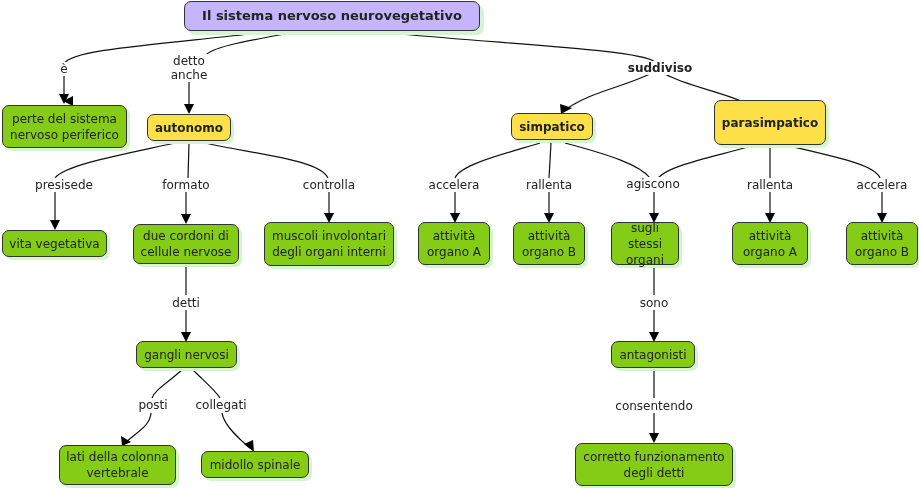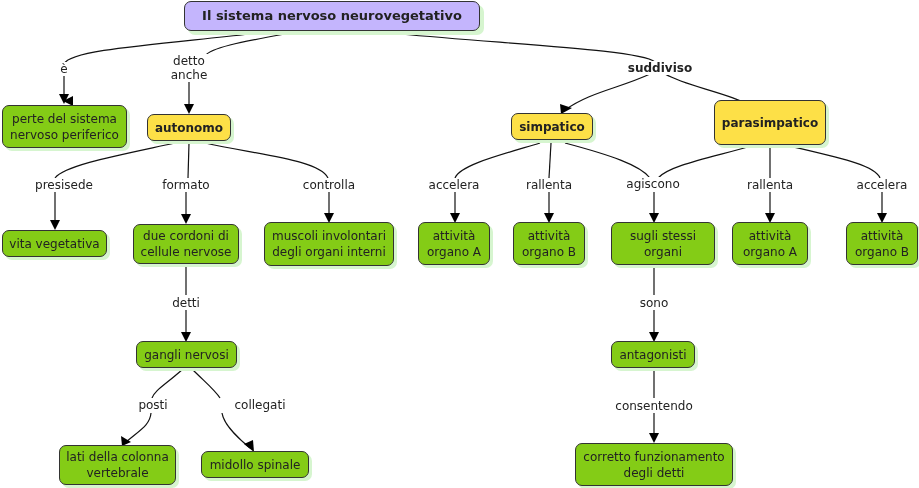--- a/index.html
+++ b/index.html
@@ -92,21 +92,21 @@
 
 <div class="lbl" style="left:64px;top:69px;">è</div>
 <div class="lbl" style="left:189px;top:68px;">detto
 anche</div>
 <div class="lbl" style="left:660px;top:68px;font-weight:bold;">suddiviso</div>
 <div class="lbl" style="left:64px;top:185px;">presisede</div>
 <div class="lbl" style="left:186px;top:185px;">formato</div>
 <div class="lbl" style="left:329px;top:185px;">controlla</div>
 <div class="lbl" style="left:186px;top:303px;">detti</div>
 <div class="lbl" style="left:153px;top:405px;">posti</div>
-<div class="lbl" style="left:221px;top:405px;margin-left:39px;">collegati</div>
+<div class="lbl" style="left:221px;top:405px;">collegati</div>
 <div class="lbl" style="left:454px;top:185px;">accelera</div>
 <div class="lbl" style="left:549px;top:185px;">rallenta</div>
 <div class="lbl" style="left:653px;top:184px;">agiscono</div>
 <div class="lbl" style="left:770px;top:185px;">rallenta</div>
 <div class="lbl" style="left:882px;top:185px;">accelera</div>
 <div class="lbl" style="left:654px;top:303px;">sono</div>
 <div class="lbl" style="left:654px;top:406px;">consentendo</div>
 
 <div class="node root" style="left:184px;top:1px;width:296px;height:30px;">
     <span>Il sistema nervoso neurovegetativo</span>
@@ -146,21 +146,21 @@
     <span>midollo spinale</span>
   </div>
 <div class="node" style="left:418px;top:222px;width:72px;height:43px;">
     <span>attività
 organo A</span>
   </div>
 <div class="node" style="left:513px;top:222px;width:72px;height:43px;">
     <span>attività
 organo B</span>
   </div>
-<div class="node" style="left:611px;top:222px;width:104px;height:43px;">
+<div class="node" style="left:611px;top:222px;width:68px;height:43px;">
     <span>sugli stessi
 organi</span>
   </div>
 <div class="node" style="left:732px;top:222px;width:76px;height:43px;">
     <span>attività
 organo A</span>
   </div>
 <div class="node" style="left:846px;top:222px;width:72px;height:43px;">
     <span>attività
 organo B</span>

